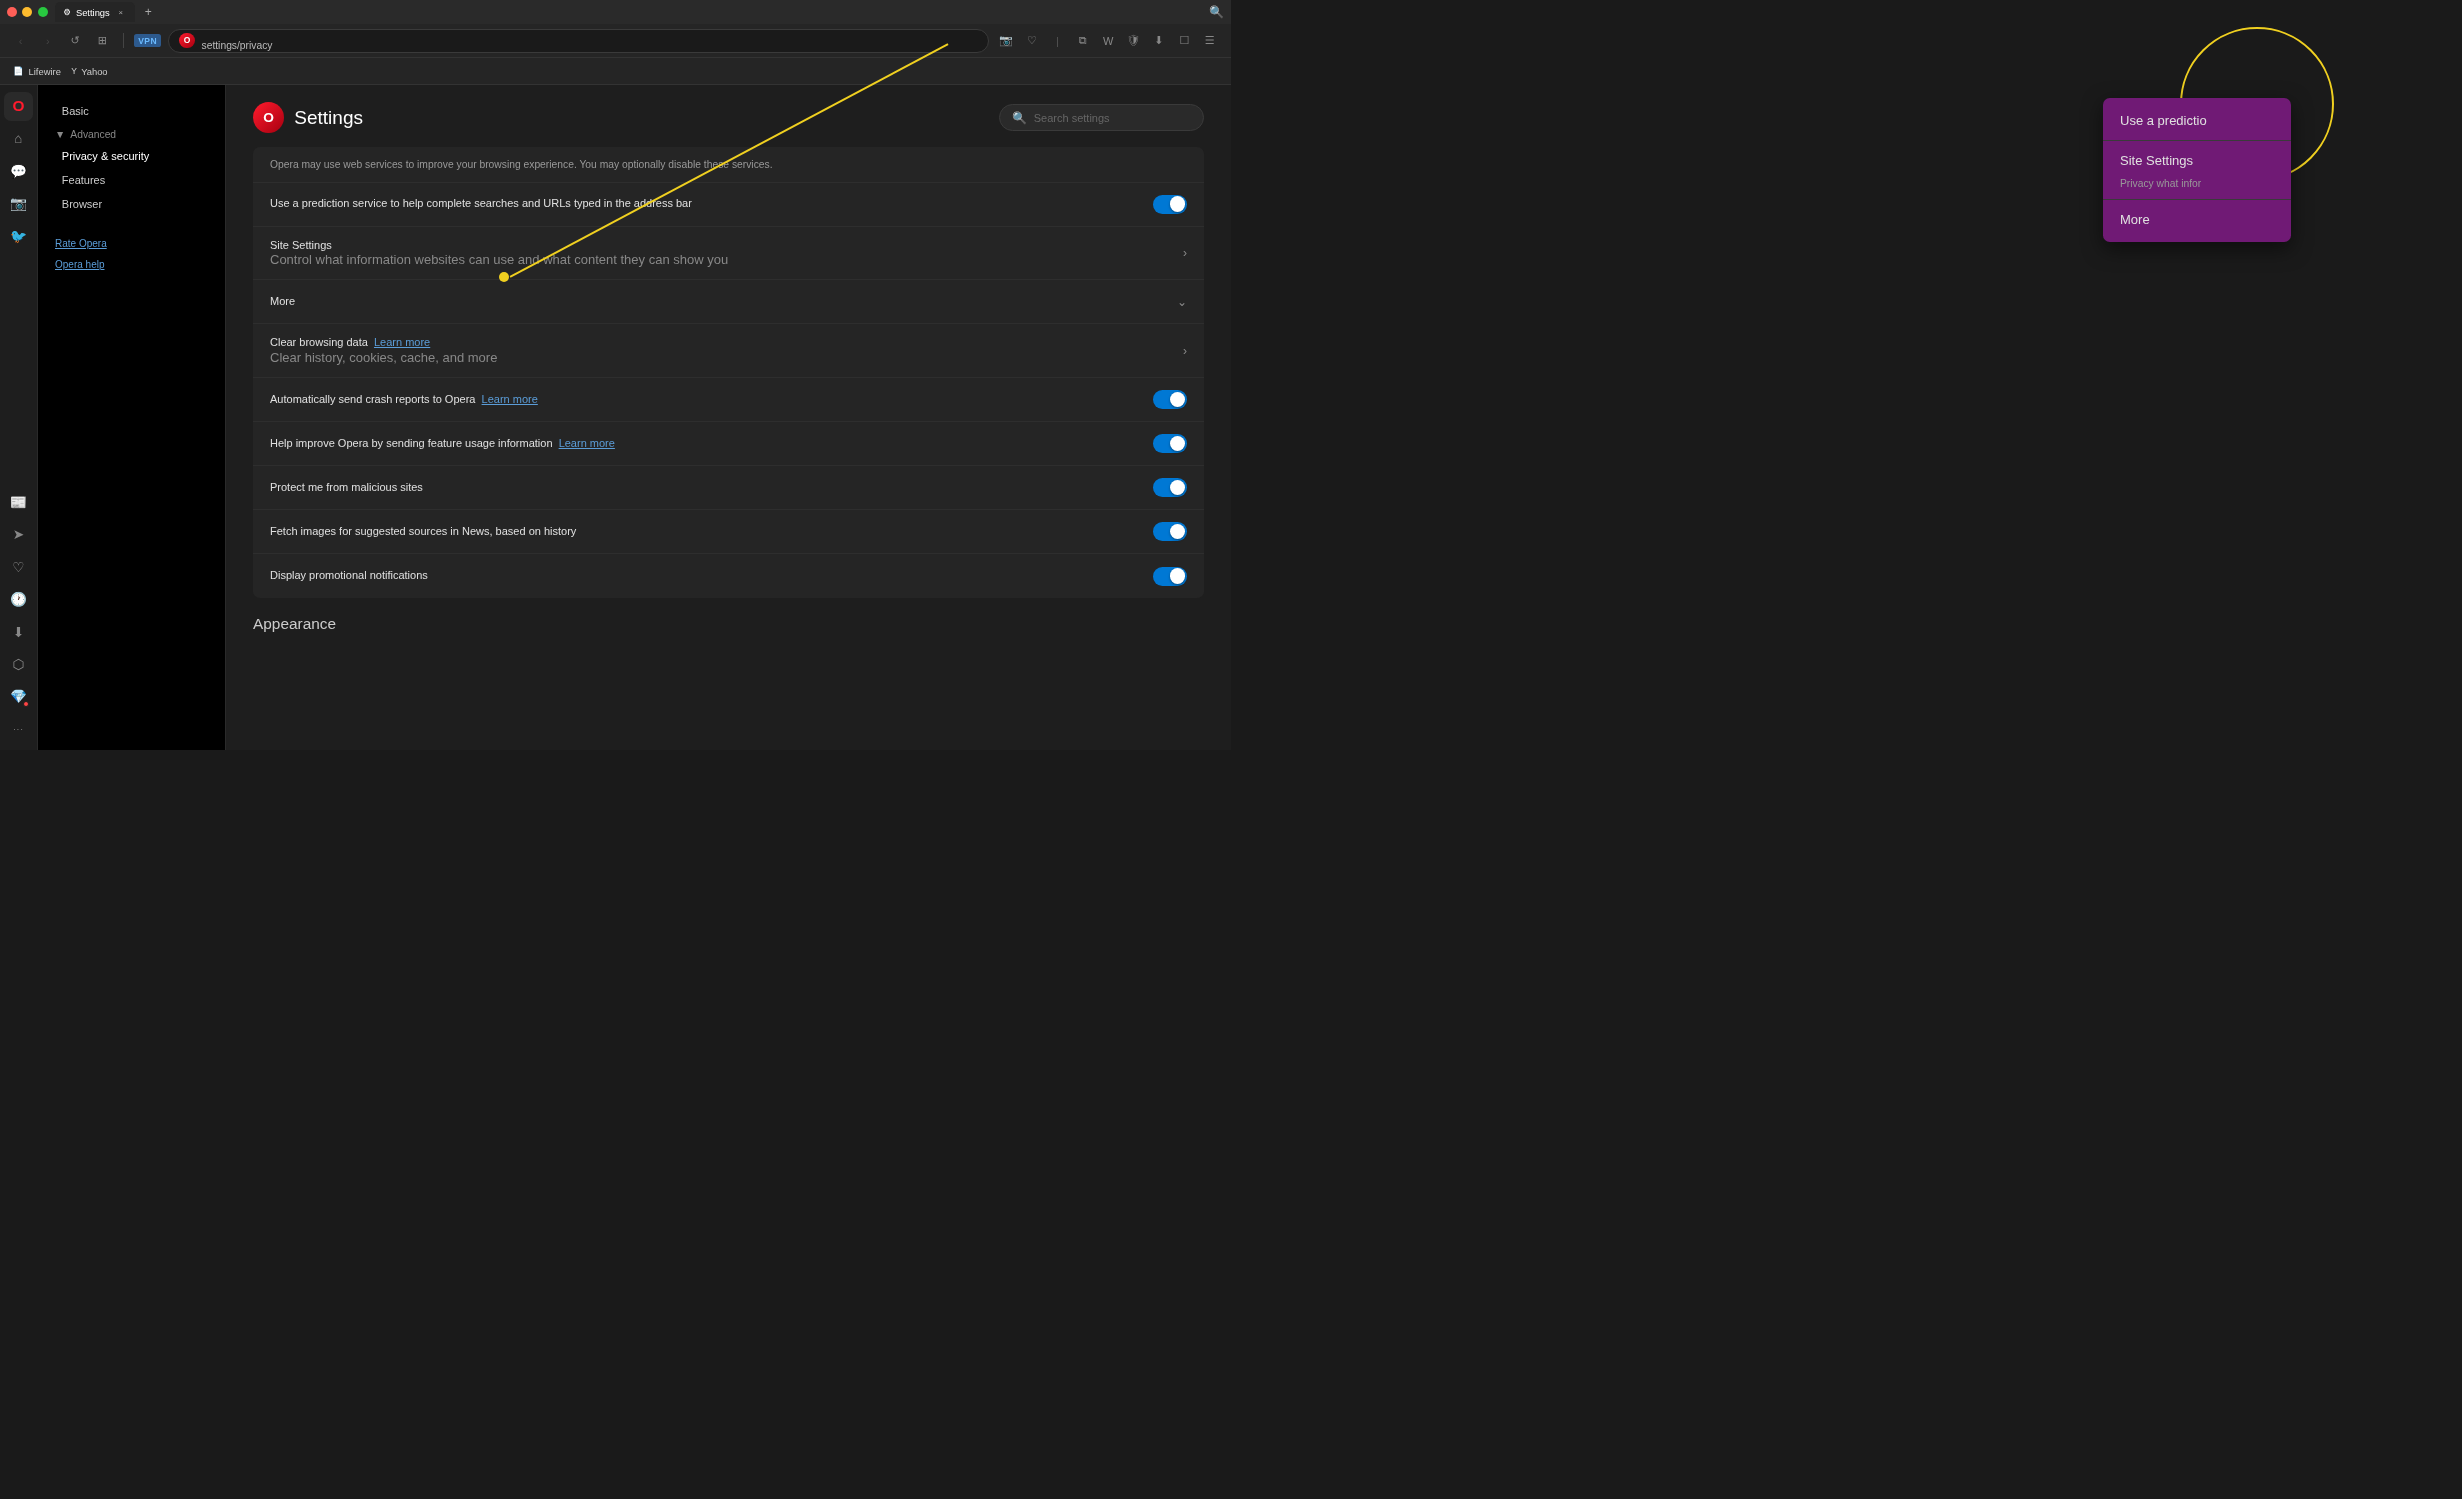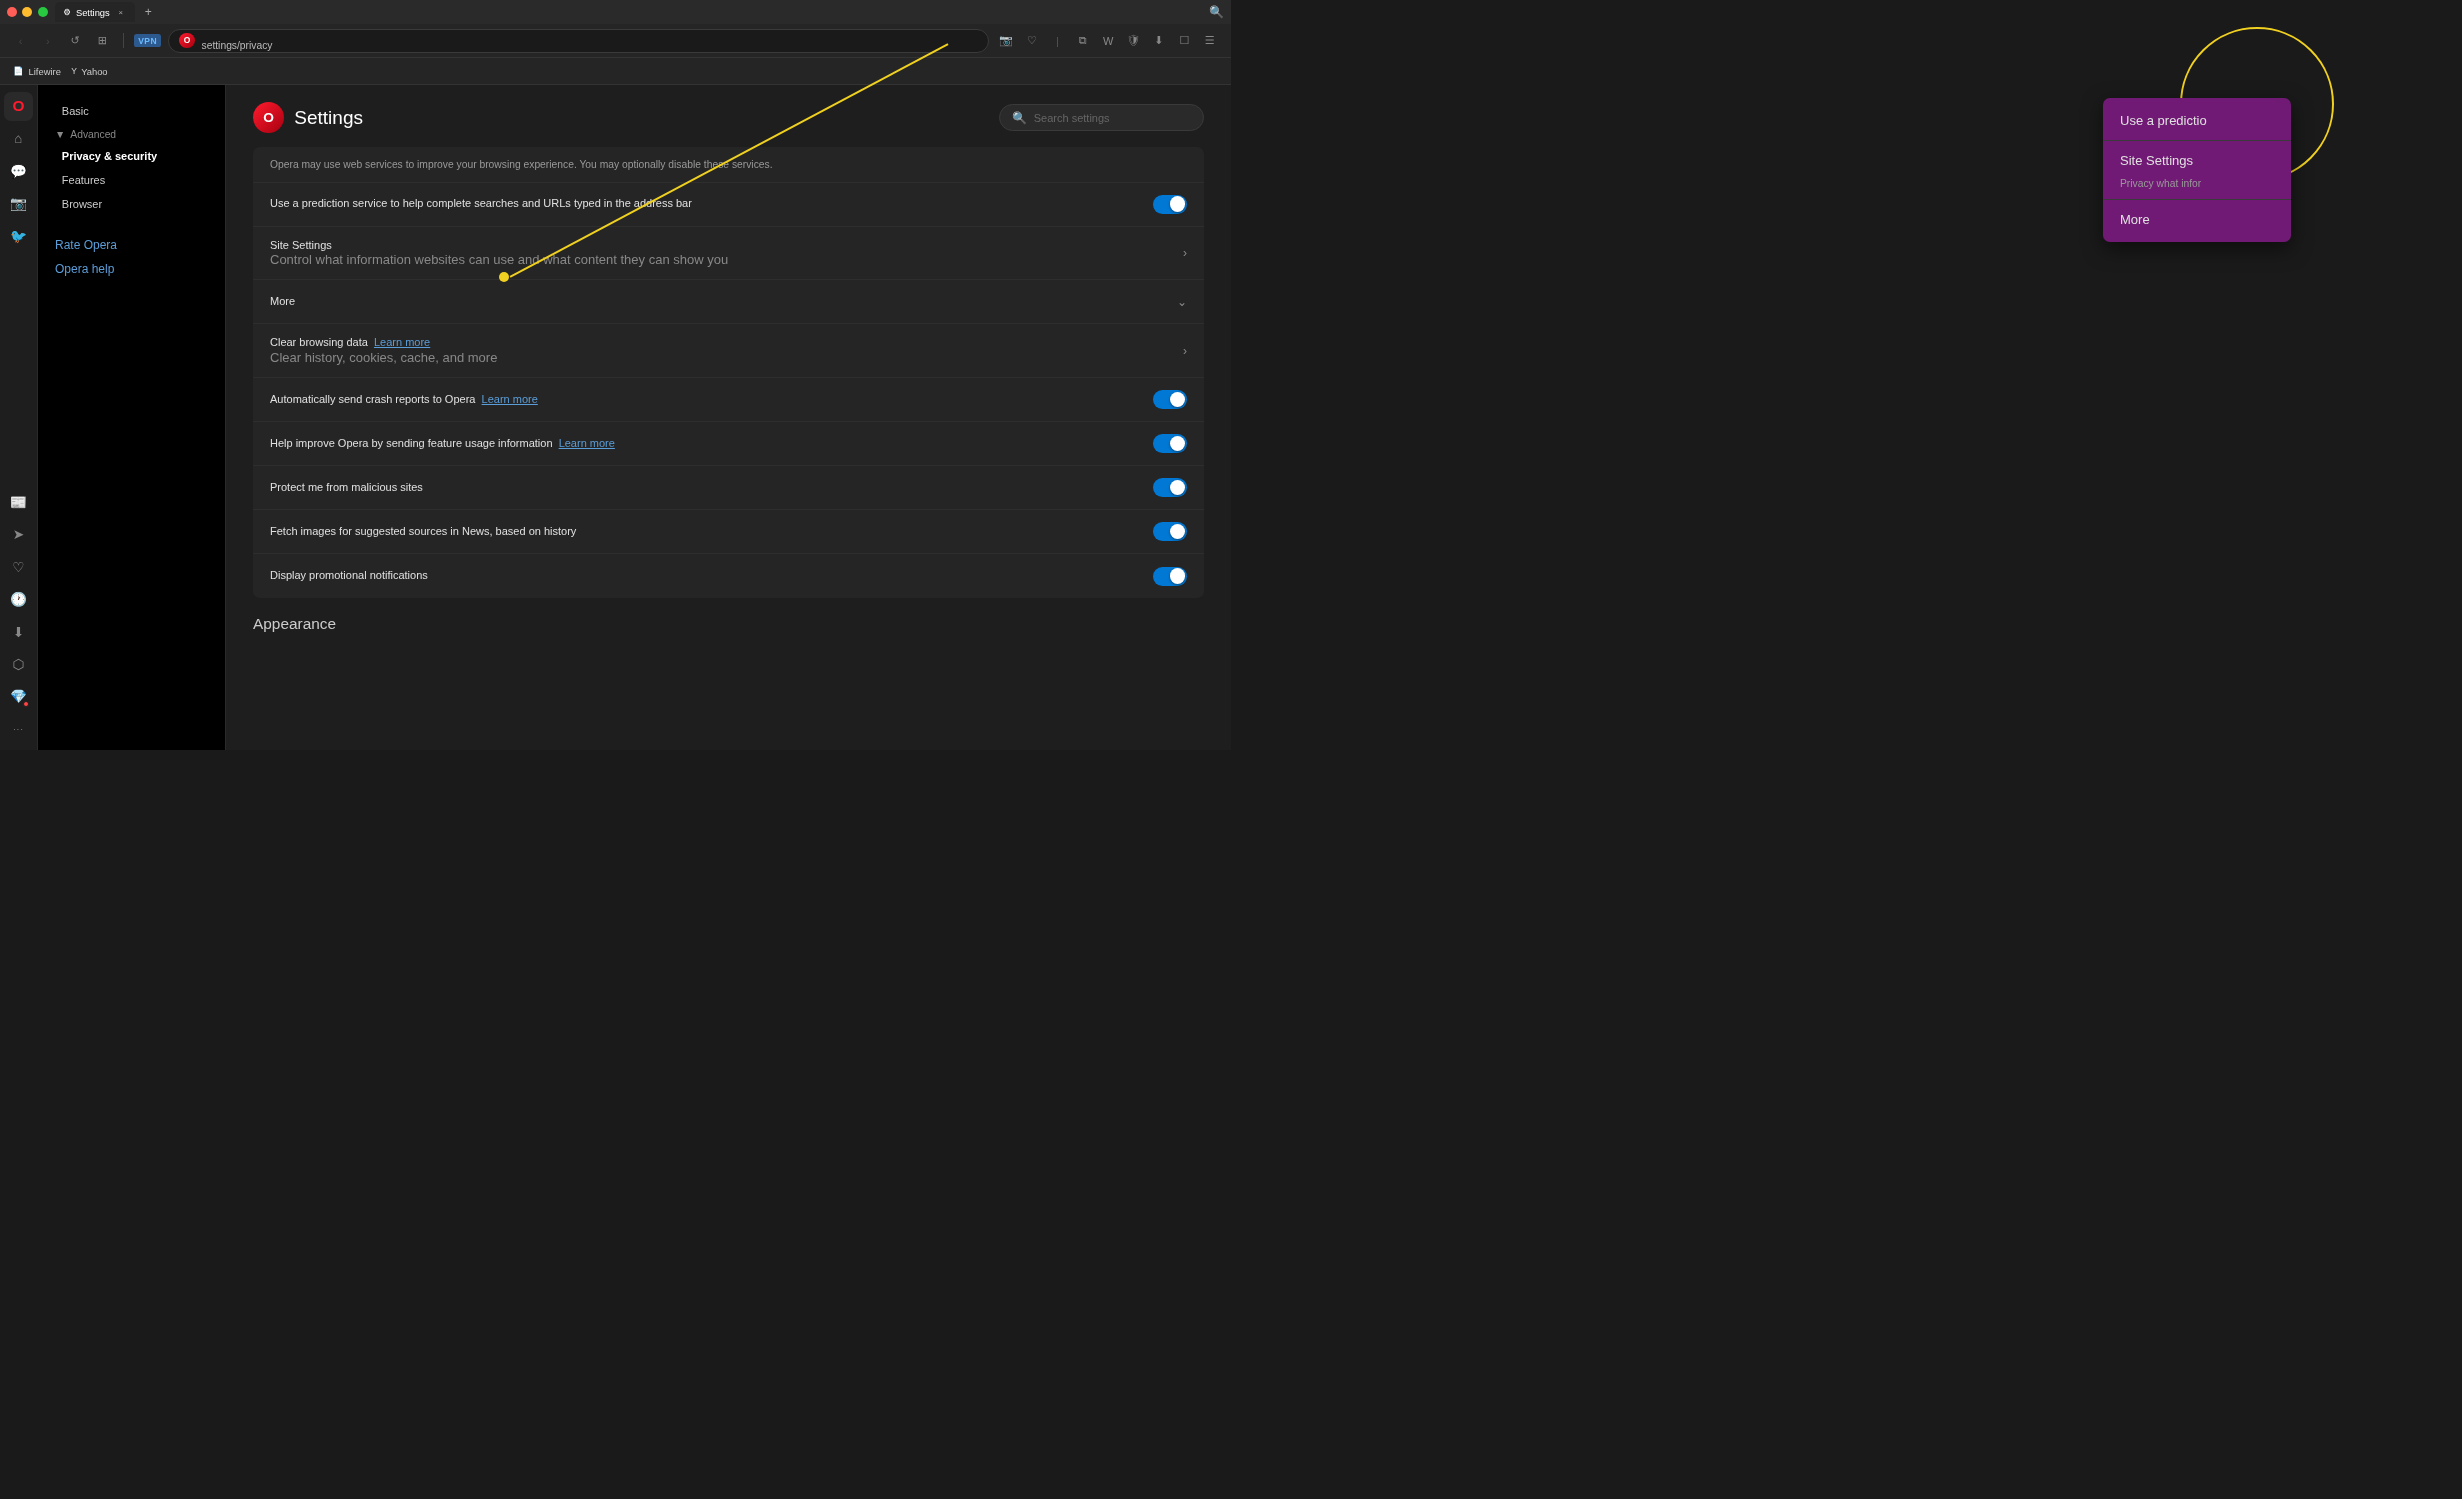--- a/index.html
+++ b/index.html
@@ -225,35 +225,36 @@
       border-right: 0.9px solid #2a2a2a;
     }
     .settings-nav-item {
       padding: 6px 17px;
       font-size: 11px;
       color: #ccc;
       cursor: pointer;
       border-radius: 3.4px;
       margin: 0 6.8px;
     }
-    .settings-nav-item.active { color: #fff; font-weight: bold; }
+    .settings-nav-item.active { color: #fff; }
     .settings-nav-section {
       font-size: 10.3px;
       color: #888;
       padding: 6.8px 17px 3.4px;
       display: flex;
       align-items: center;
       gap: 5.1px;
       cursor: pointer;
     }
     .settings-nav-link {
       padding: 5.1px 17px;
-      font-size: 12px;
+      font-size: 10px;
       color: #5b9dd8;
       cursor: pointer;
+      text-decoration: underline;
     }
 
     
     .settings-content {
       flex: 1;
       background: #1e1e1e;
       overflow-y: auto;
       padding: 0;
     }
 

